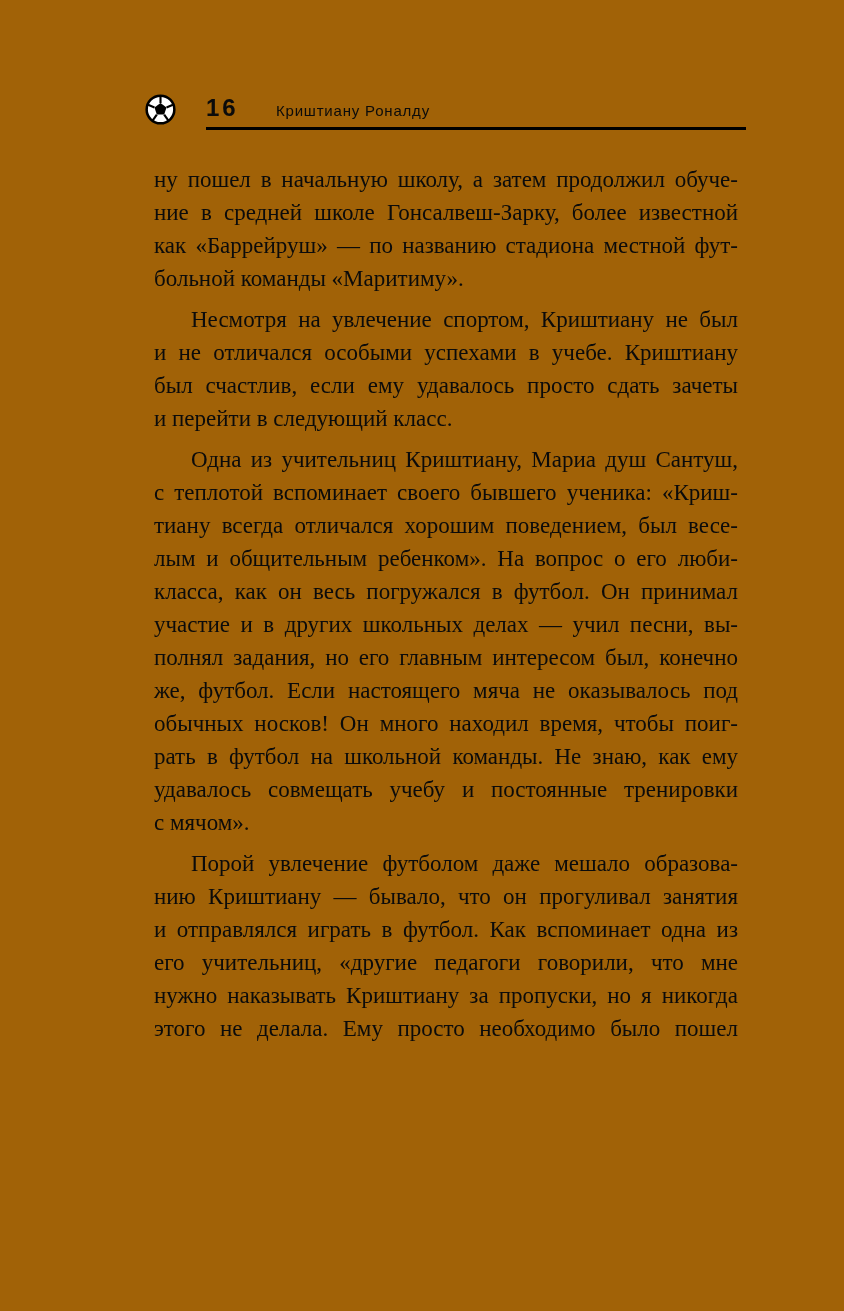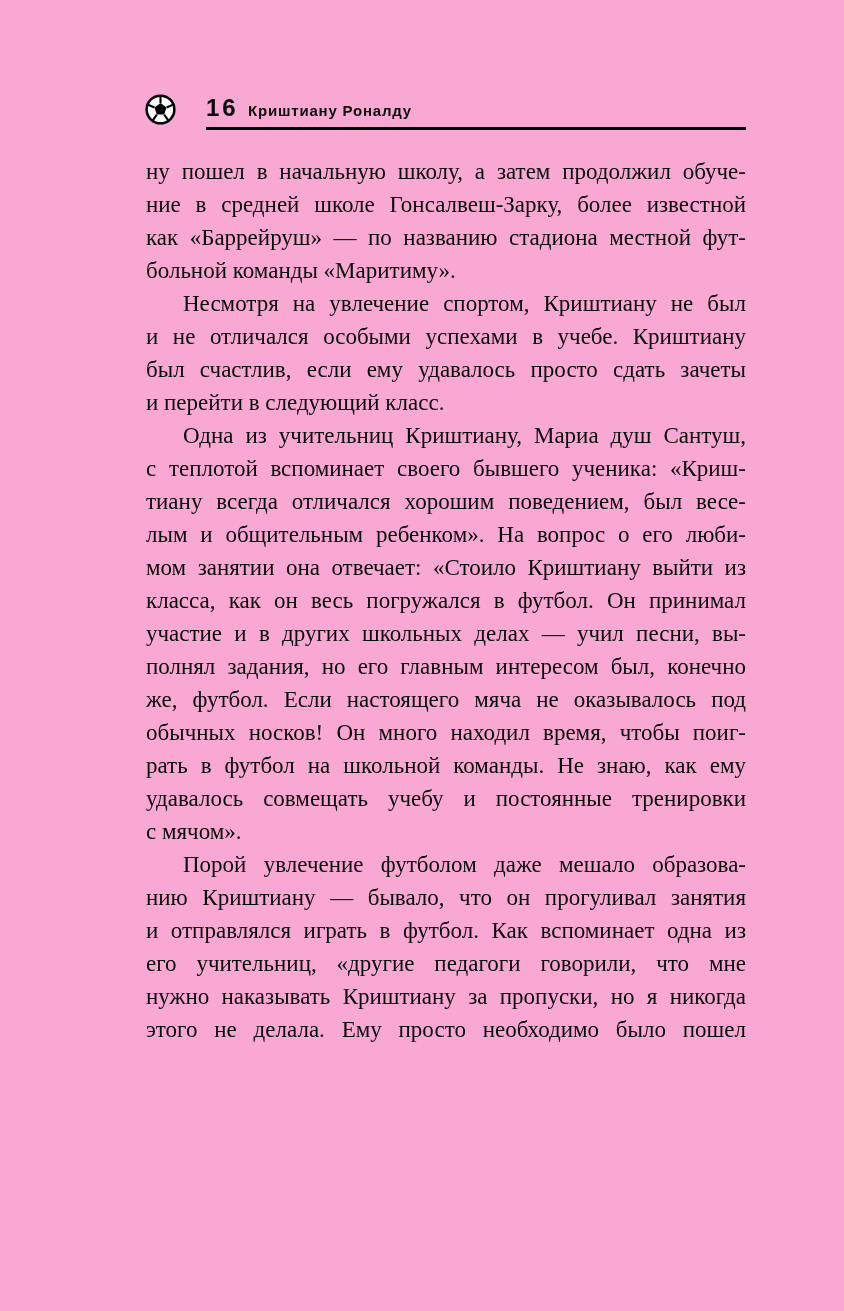--- a/index.html
+++ b/index.html
@@ -4,21 +4,21 @@
 <style>
   html, body {
     margin: 0;
     padding: 0;
     background: #e8e8e8;
   }
   .page {
     position: relative;
     width: 844px;
     height: 1311px;
-    background: #f9a8d4;
+    background: #a16207;
     overflow: hidden;
     font-family: "Liberation Serif", serif;
     color: #0b0b0b;
   }
   
   .header-icon {
     position: absolute;
     left: 145px;
     top: 94px;
     width: 31px;
@@ -29,25 +29,25 @@
     left: 206px;
     top: 94px;
     font-family: "Liberation Sans", sans-serif;
     font-size: 24px;
     font-weight: 700;
     letter-spacing: 3px;
     color: #0b0b0b;
   }
   .running-title {
     position: absolute;
-    left: 248px;
+    left: 276px;
     top: 102px;
     font-family: "Liberation Sans", sans-serif;
     font-size: 15px;
-    font-weight: 700;
+    font-weight: 400;
     letter-spacing: 0.8px;
     color: #0b0b0b;
   }
   .header-rule {
     position: absolute;
     left: 206px;
     top: 127px;
     width: 540px;
     height: 3px;
     background: #000000;
@@ -55,21 +55,21 @@
   
   .page-body {
     position: absolute;
     left: 146px;
     top: 155px;
     width: 600px;
     font-size: 23px;
     line-height: 33px;
   }
   .paragraph {
-    margin: 0;
+    margin: 8px;
   }
   .text-line {
     text-align: justify;
     text-align-last: justify;
     white-space: normal;
   }
   .text-line.last {
     text-align-last: left;
   }
   .text-line.indent {
@@ -111,21 +111,20 @@
         <div class="text-line indent">Несмотря на увлечение спортом, Криштиану не был</div>
         <div class="text-line">и не отличался особыми успехами в учебе. Криштиану</div>
         <div class="text-line">был счастлив, если ему удавалось просто сдать зачеты</div>
         <div class="text-line last">и перейти в следующий класс.</div>
       </div>
       <div class="paragraph">
         <div class="text-line indent">Одна из учительниц Криштиану, Мариа душ Сантуш,</div>
         <div class="text-line">с теплотой вспоминает своего бывшего ученика: «Криш-</div>
         <div class="text-line">тиану всегда отличался хорошим поведением, был весе-</div>
         <div class="text-line">лым и общительным ребенком». На вопрос о его люби-</div>
-        <div class="text-line">мом занятии она отвечает: «Стоило Криштиану выйти из</div>
         <div class="text-line">класса, как он весь погружался в футбол. Он принимал</div>
         <div class="text-line">участие и в других школьных делах — учил песни, вы-</div>
         <div class="text-line">полнял задания, но его главным интересом был, конечно</div>
         <div class="text-line">же, футбол. Если настоящего мяча не оказывалось под</div>
         <div class="text-line">обычных носков! Он много находил время, чтобы поиг-</div>
         <div class="text-line">рать в футбол на школьной команды. Не знаю, как ему</div>
         <div class="text-line">удавалось совмещать учебу и постоянные тренировки</div>
         <div class="text-line last">с мячом».</div>
       </div>
       <div class="paragraph">

